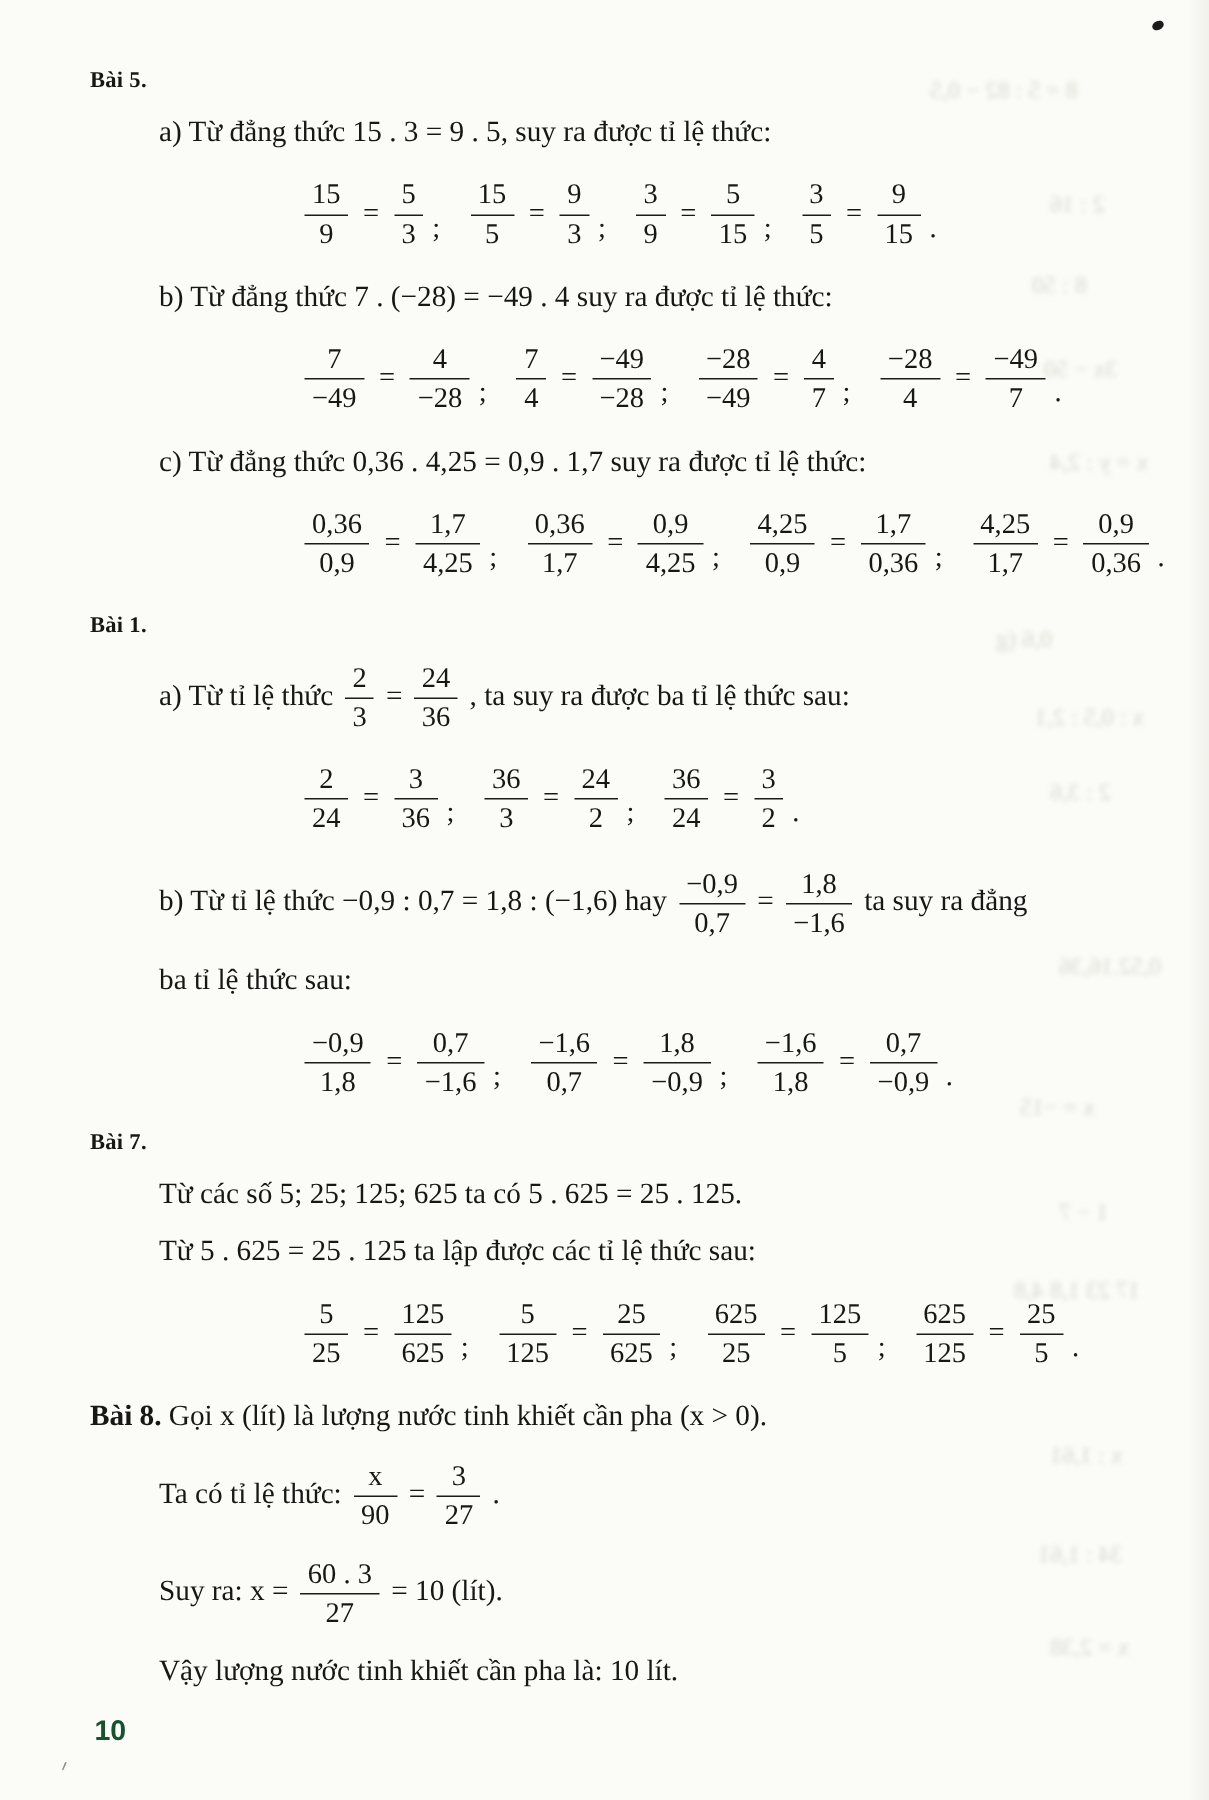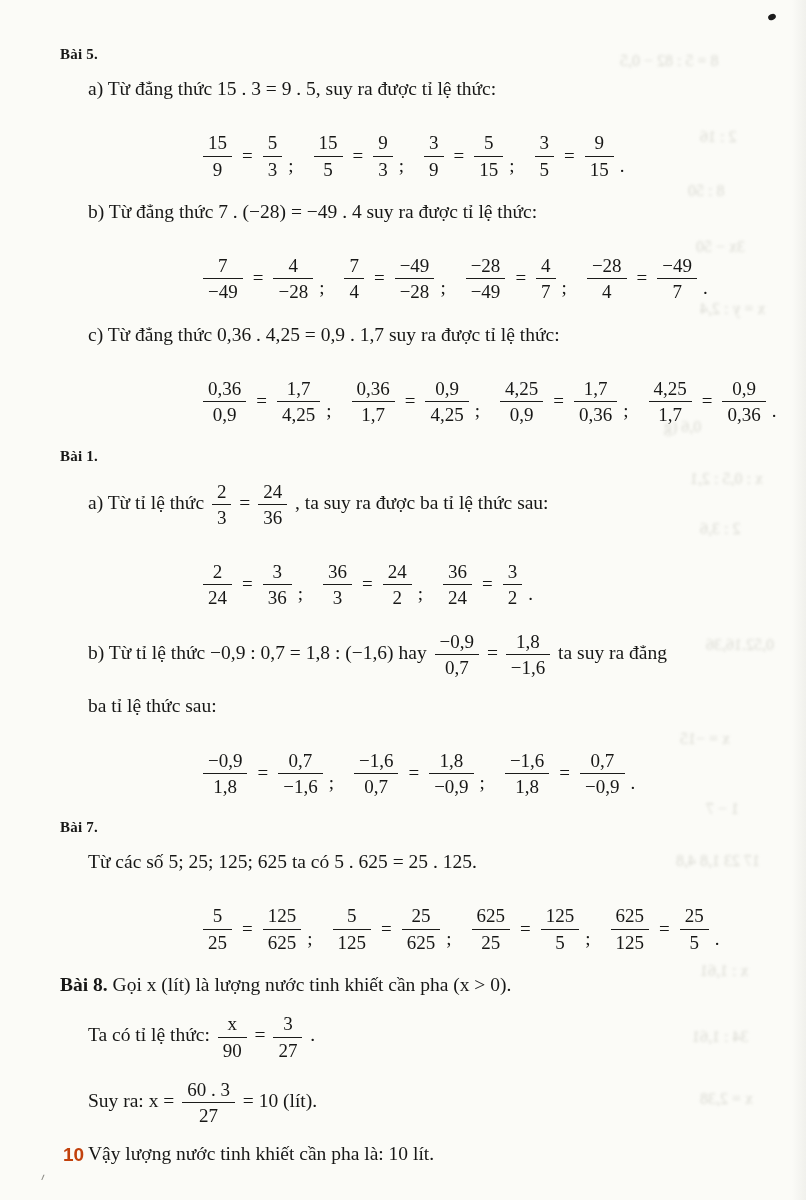--- a/index.html
+++ b/index.html
@@ -17,39 +17,39 @@
   .heading{
     font-size:15px;font-weight:700;letter-spacing:.2px;
     margin:20px 0 10px 0;
   }
   .content > .heading:first-child{margin-top:0;}
   .para{
     font-size:19.5px;line-height:1.3;
     margin:13px 0;
     max-width:700px;
   }
-  .indent{margin-left:28px;font-family:Liberation Serif, serif;}
+  .indent{margin-left:46px;font-family:Liberation Serif, serif;}
   .bold{font-weight:700;}
   .frac{
     display:inline-block;text-align:center;vertical-align:middle;
     line-height:1.12;font-size:19px;padding:0 2px;margin:2px 1px;
   }
   .frac .num{display:block;border-bottom:1.7px solid #1b1b1a;padding:1px 5px 2px;}
   .frac .den{display:block;padding:2px 5px 0;}
   .fracrow{
     display:flex;align-items:center;gap:17px;
-    margin:28px 0 17px 140px;
+    margin:15px 0 17px 140px;
   }
   .eq{display:inline-flex;align-items:center;gap:7px;font-size:19px;}
   .equals{font-size:19px;}
   .sep{position:relative;top:10px;margin-left:-4px;font-size:19px;}
   .page-number{
     position:absolute;left:63px;bottom:34px;
     font-family:"Liberation Sans","DejaVu Sans",sans-serif;
-    font-weight:700;font-size:19px;color:#c2410c;
+    font-weight:700;font-size:19px;color:#14532d;
   }
   .ink-dot{
     position:absolute;top:14px;left:768px;width:8px;height:6px;
     background:#1c1c1c;border-radius:50%;transform:rotate(-25deg);
   }
   .speck{
     position:absolute;left:40px;bottom:22px;width:5px;height:7px;
     color:#8a8a84;font-size:10px;
   }
   .bleed{
@@ -299,20 +299,21 @@
           <span class="equals">=</span>
           <span class="frac">
             <span class="num">0,7</span>
             <span class="den">−0,9</span>
           </span>
           <span class="sep">.</span>
         </span>
       </div>
       <div class="heading">Bài 7.</div>
       <div class="para indent">Từ các số 5; 25; 125; 625 ta có 5 . 625 = 25 . 125.</div>
+      <div class="para indent">Từ 5 . 625 = 25 . 125 ta lập được các tỉ lệ thức sau:</div>
       <div class="fracrow">
         <span class="eq">
           <span class="frac">
             <span class="num">5</span>
             <span class="den">25</span>
           </span>
           <span class="equals">=</span>
           <span class="frac">
             <span class="num">125</span>
             <span class="den">625</span>

